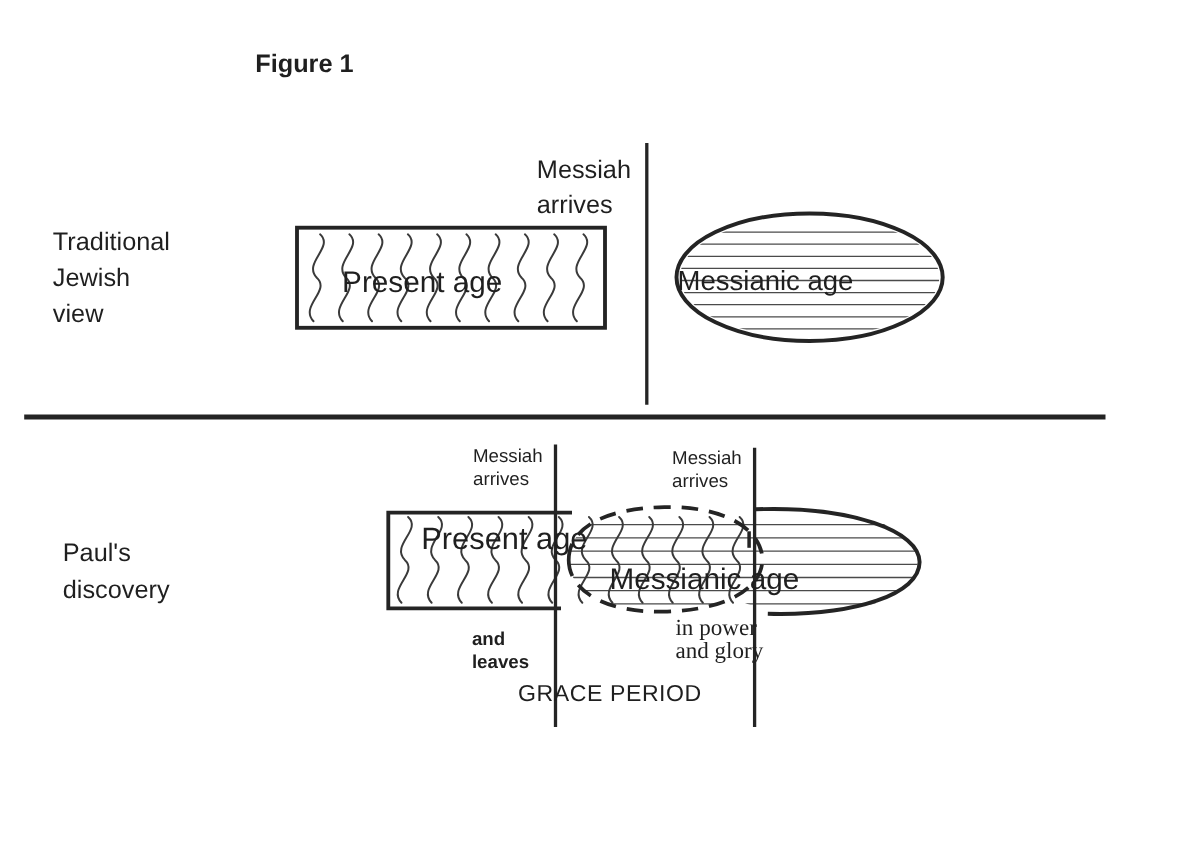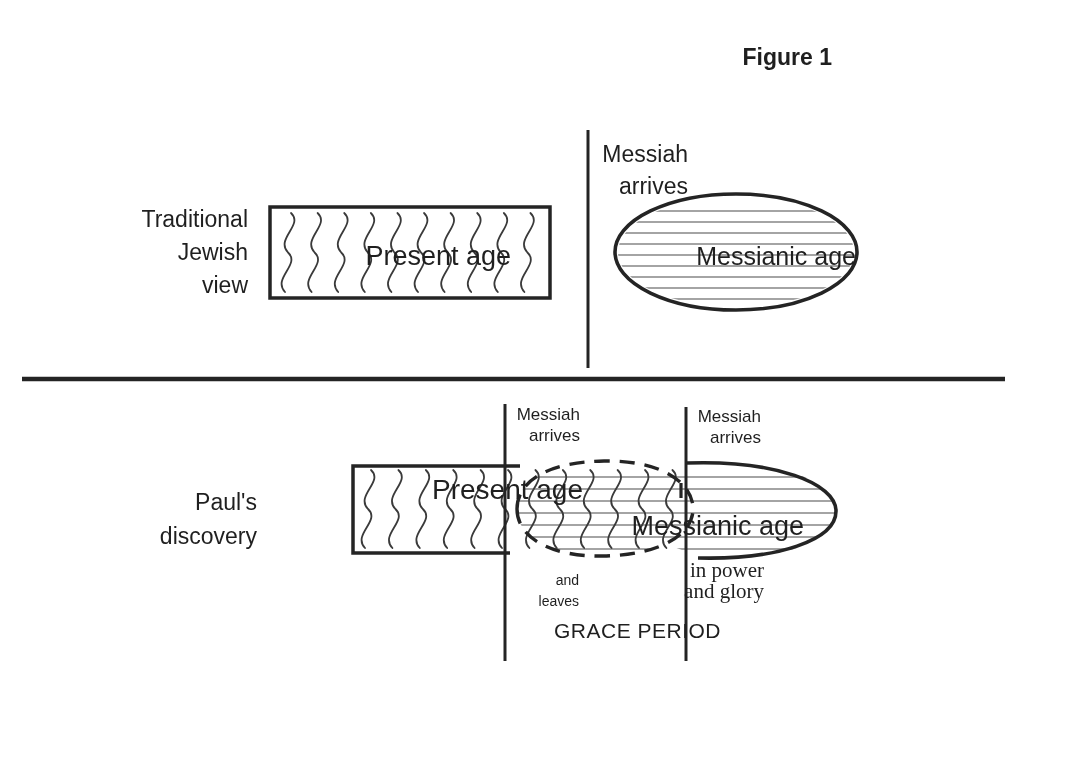--- a/index.html
+++ b/index.html
@@ -4,34 +4,34 @@
 <style>
   :root { --ink:#1f1f1f; --line:#242424; --paper:#ffffff; }
   html,body { margin:0; padding:0; background:#e8e8e8; }
   .stage {
     position:relative; width:1082px; height:765px;
     background:var(--paper); overflow:hidden;
     font-family:"Liberation Sans","DejaVu Sans",sans-serif;
     color:var(--ink); margin:0 auto;
   }
   svg.art { position:absolute; left:0; top:0; }
-  .label { position:absolute; text-align:right; white-space:nowrap; }
+  .label { position:absolute; text-align:left; white-space:nowrap; }
   .label span { display:block; }
 
   .title        { left:232px; width:600px; top:41px; font-size:23px; font-weight:bold; line-height:32px; }
   .top-row      { left:48px;  width:200px; top:179px; font-size:23px; line-height:33px;margin-top:24px; }
   .top-messiah  { left:488px; width:200px; top:138px; font-size:23px; line-height:32px; }
   .top-present  { left:311px; width:200px; top:241px; font-size:27px; }
   .top-messianic{ left:616px; width:240px; top:242px; font-size:25px; }
   .pauls        { left:57px;  width:200px; top:450px; font-size:23px; line-height:34px;margin-top:35px; }
   .b-messiah1   { left:430px; width:150px; top:404px; font-size:17px; line-height:21px; }
   .b-messiah2   { left:611px; width:150px; top:406px; font-size:17px; line-height:21px; }
   .b-present    { left:383px; width:200px; top:474px; font-size:28px; }
   .b-messianic  { left:554px; width:250px; top:511px; font-size:27px; }
-  .b-leaves     { left:429px; width:150px; top:570px; font-size:14px; line-height:21px; }
+  .b-leaves     { left:429px; width:150px; top:570px; font-size:17px; line-height:21px;font-weight:bold; }
   .b-power      { left:614px; width:150px; top:560px; font-size:21px; line-height:21px;font-family:Liberation Serif, serif; }
   .grace        { left:471px; width:250px; top:619px; font-size:21px; letter-spacing:0.5px; }
 </style>
 </head>
 <body>
 
 <div class="stage">
 
   <svg class="art" width="1082" height="765" viewBox="0 0 1082 765">
     <defs>

